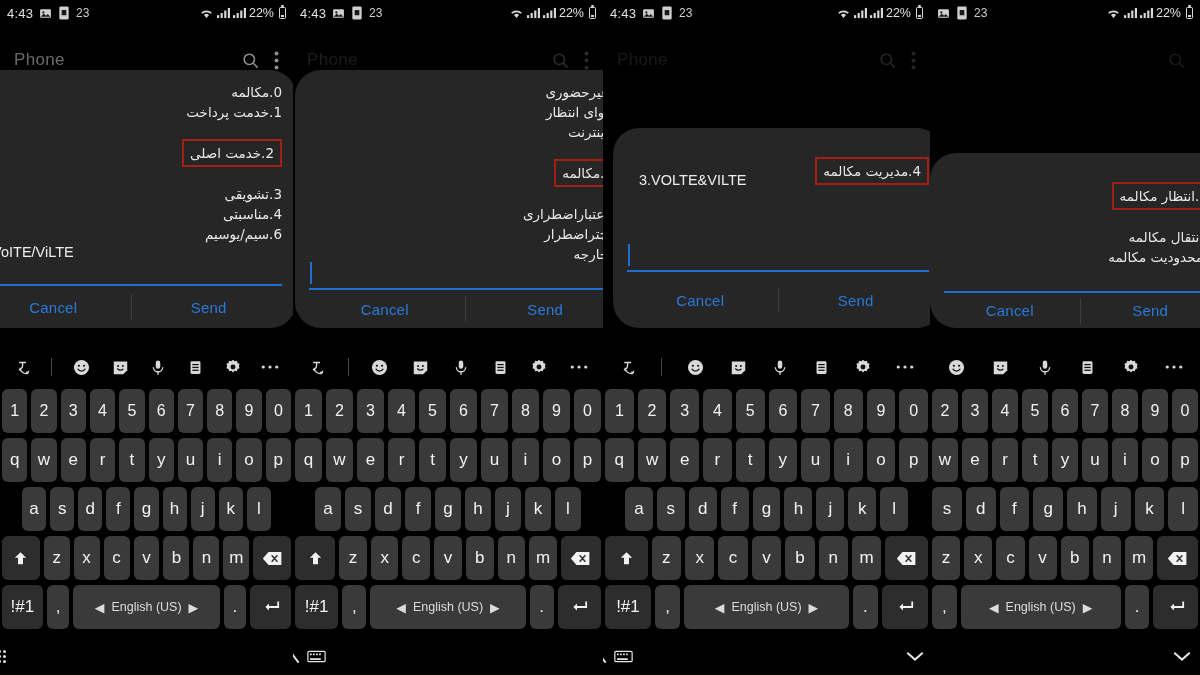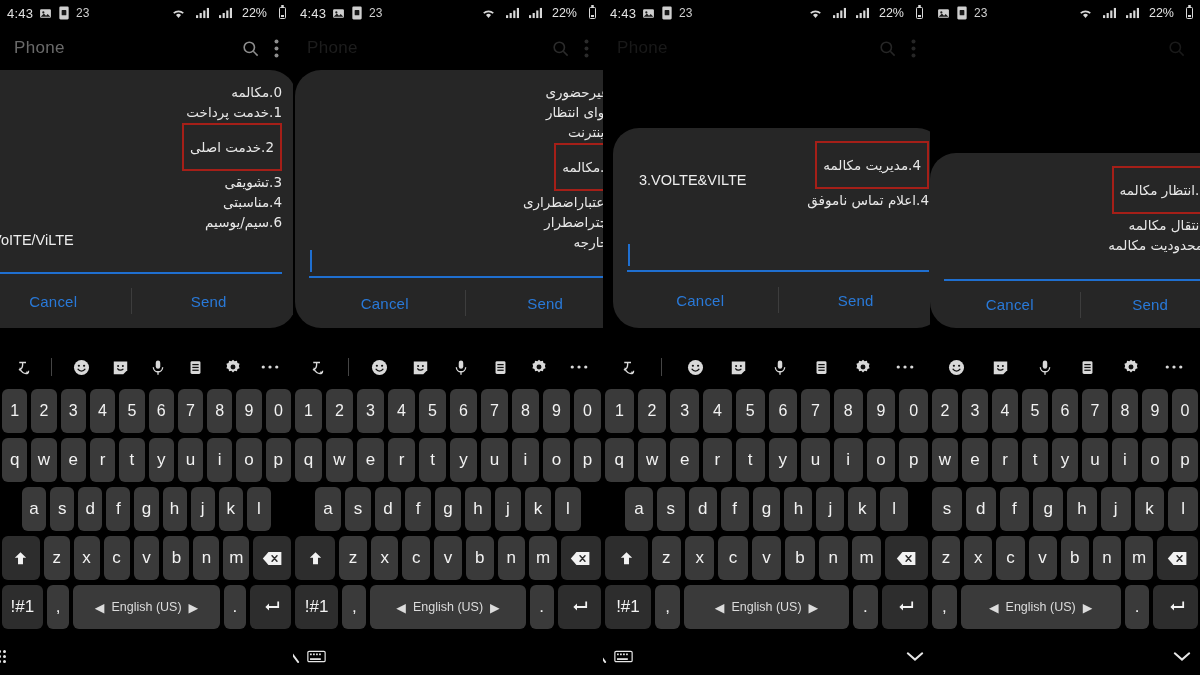--- a/index.html
+++ b/index.html
@@ -18,42 +18,42 @@
   #panel-3 { left:603px; width:327px; }
   #panel-4 { left:930px; width:270px; }
 
   
   .statusbar {
     position:absolute; top:0; left:0; right:0; height:26px;
     display:flex; align-items:center; color:#cfcfcf; font-size:12.5px;
     padding:0 7px;
   }
   .sb-left  { display:flex; align-items:center; gap:6px; }
-  .sb-right { display:flex; align-items:center; gap:10px; margin-left:auto; }
+  .sb-right { display:flex; align-items:center; gap:3px; margin-left:auto; }
   .sb-time { font-size:13px; color:#e2e2e2; letter-spacing:.2px; }
   .sb-count { font-size:12px; color:#cfcfcf; }
   .ico { display:inline-block; line-height:0; }
   .batt {
     width:7px; height:12px; border:1.4px solid #d8d8d8; border-radius:1.5px;
     position:relative; display:inline-block;
   }
   .batt::before{
     content:""; position:absolute; top:-3px; left:1.4px; width:2.6px; height:2px;
     background:#d8d8d8; border-radius:1px;
   }
   .batt::after{
     content:""; position:absolute; bottom:0.6px; left:0.6px; right:0.6px; height:26%;
     background:#d8d8d8;
   }
   .pct { font-size:12.5px; color:#e2e2e2; margin-right:2px; }
 
   
   .appbar {
     position:absolute; top:26px; left:0; right:0; height:44px;
-    display:flex; align-items:center; padding:0 14px;
+    display:flex; align-items:flex-end; padding:0 14px;
   }
   .app-title { font-size:17px; letter-spacing:.3px; }
   .appbar-actions { margin-left:auto; display:flex; align-items:center; gap:14px; }
 
   
   #panel-1 .app-title { color:#6a6a6a; }
   #panel-1 .appbar-actions { color:#8e8e8e; }
   #panel-2 .app-title { color:#1d1d1d; }
   #panel-2 .appbar-actions { color:#2b2b2b; }
   #panel-3 .app-title { color:#191919; }
@@ -75,22 +75,22 @@
 
   .opt-list {
     direction:rtl; text-align:right;
     color:#e8e8e8; font-size:13.5px; line-height:20px;
     font-family:"DejaVu Sans", sans-serif;
   }
   .opt { white-space:nowrap; }
   .opt.boxed {
     display:inline-block;
     border:2px solid #a51f18;
-    padding:12px 6px;
-    margin:1px 0;
+    padding:2px 6px;
+    margin:17px 0;
   }
   .opt-ltr {
     direction:ltr; text-align:left;
     color:#ededed; font-size:14.5px;
     font-family:"Liberation Sans", sans-serif;
   }
 
   
   .field-wrap { padding:0 14px; }
   .field {
@@ -689,21 +689,20 @@
               <circle cx="2.5" cy="16.5" r="2" fill="currentColor"></circle>
             </svg>
         </span>
       </div>
     </div>
 
     <div class="dialog">
       <div class="dlg-body">
         <div class="opt-list">
           <div><span class="opt boxed">4.مدیریت مکالمه</span></div>
-          <div class="opt">4.اعلام تماس ناموفق</div>
         </div>
         <div class="opt-ltr" style="position:absolute;left:26px;top:44px;">3.VOLTE&amp;VILTE</div>
       </div>
       <div class="field-wrap">
         <div class="field">
           <span class="caret"></span>
         </div>
       </div>
       <div class="dlg-actions">
         <button class="dlg-btn">Cancel</button>

